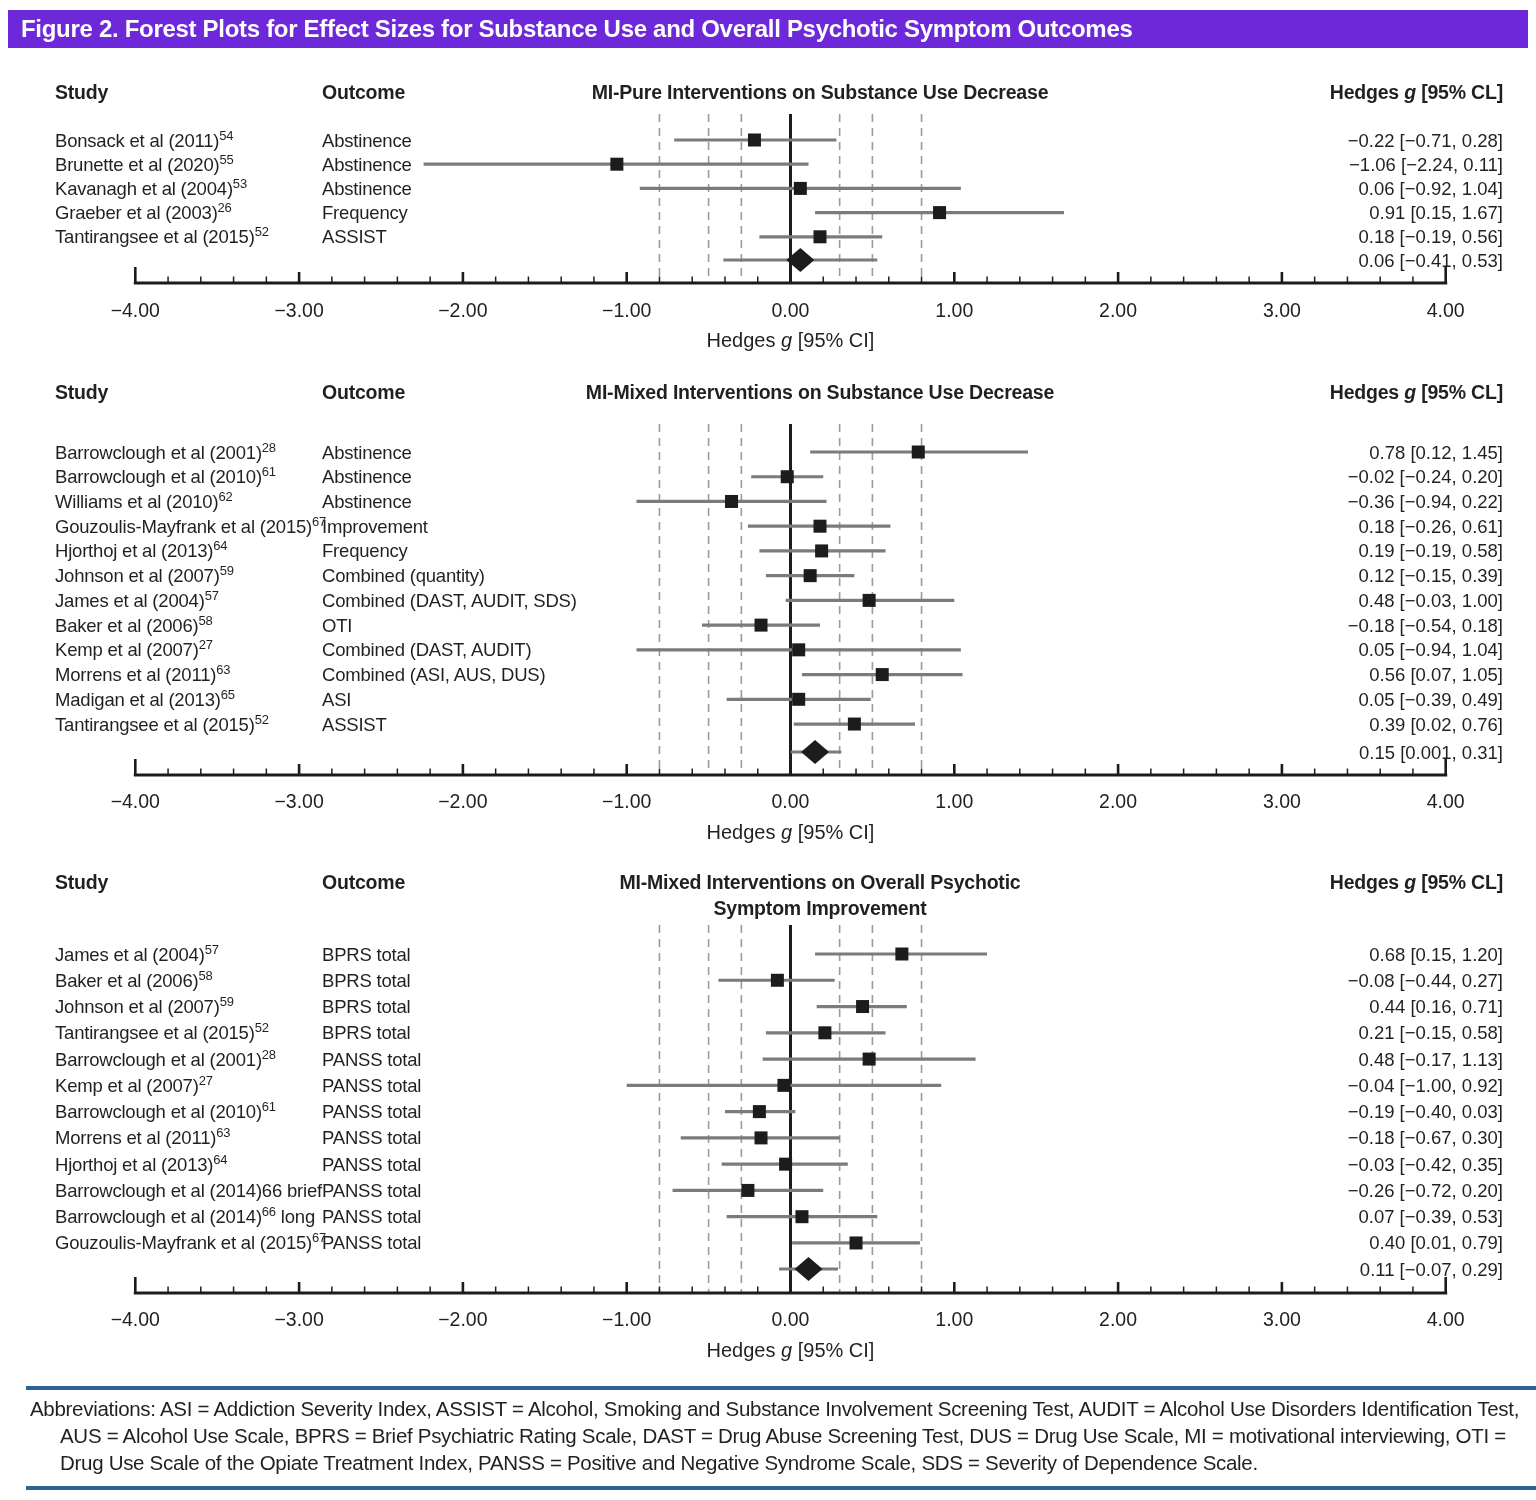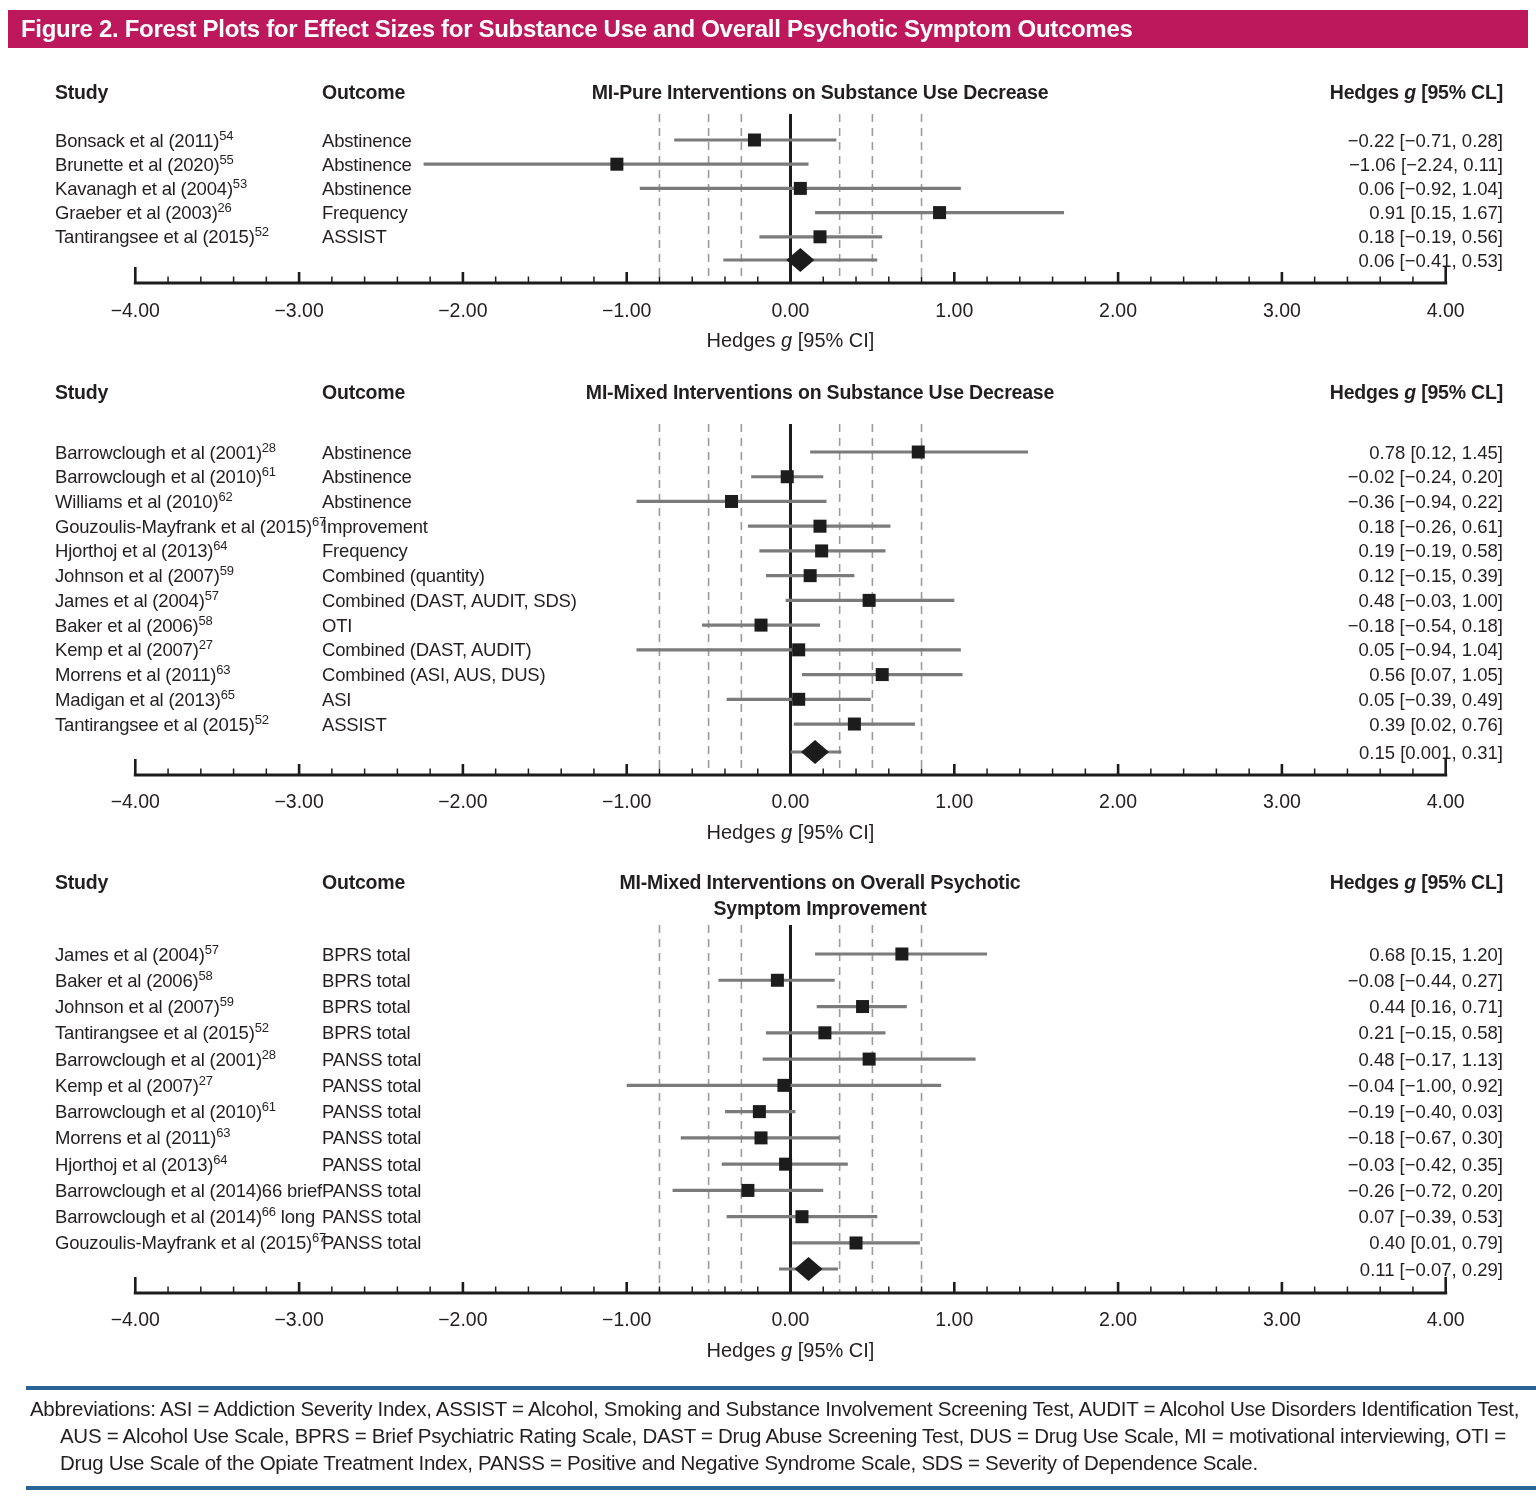--- a/index.html
+++ b/index.html
@@ -2,21 +2,21 @@
 <html><head>
 <meta charset="utf-8">
 <style>
   html,body{margin:0;padding:0;}
   body{
     width:1536px;height:1500px;position:relative;background:#ffffff;
     font-family:"Liberation Sans",sans-serif;color:#231f20;overflow:hidden;
   }
   .title-bar{
     position:absolute;left:8px;top:10px;width:1520px;height:38px;
-    background:#be185d;display:flex;align-items:center;
+    background:#6d28d9;display:flex;align-items:center;
     padding-left:13px;box-sizing:border-box;
   }
   .title-bar span{
     color:#ffffff;font-weight:bold;font-size:24px;letter-spacing:-0.3px;
     white-space:nowrap;
   }
   #forest-svg{position:absolute;left:0;top:0;}
   .footer{
     position:absolute;left:8px;top:1386px;width:1521px;box-sizing:border-box;
     border-top:4px solid #2a6496;border-bottom:4px solid #2a6496;

